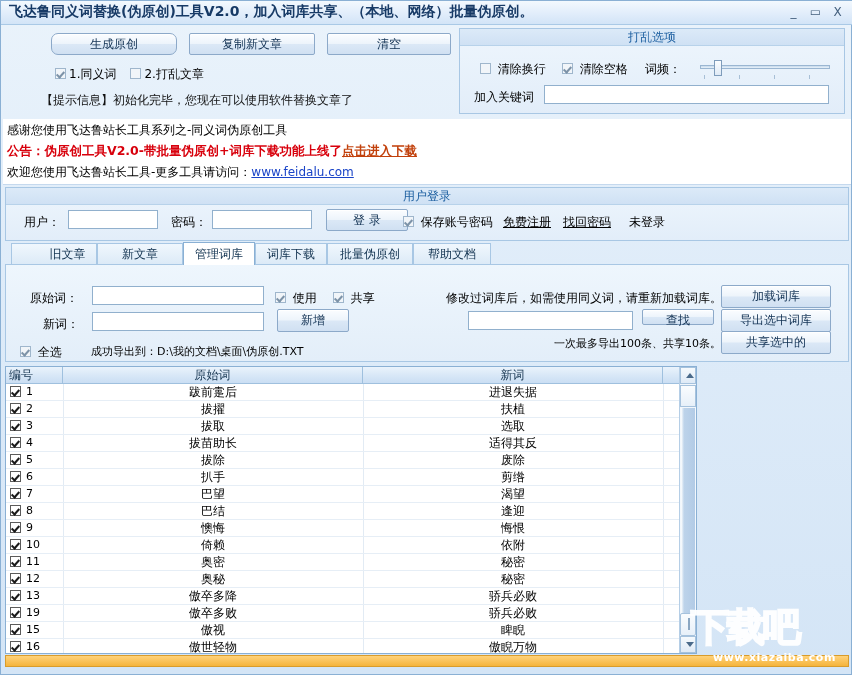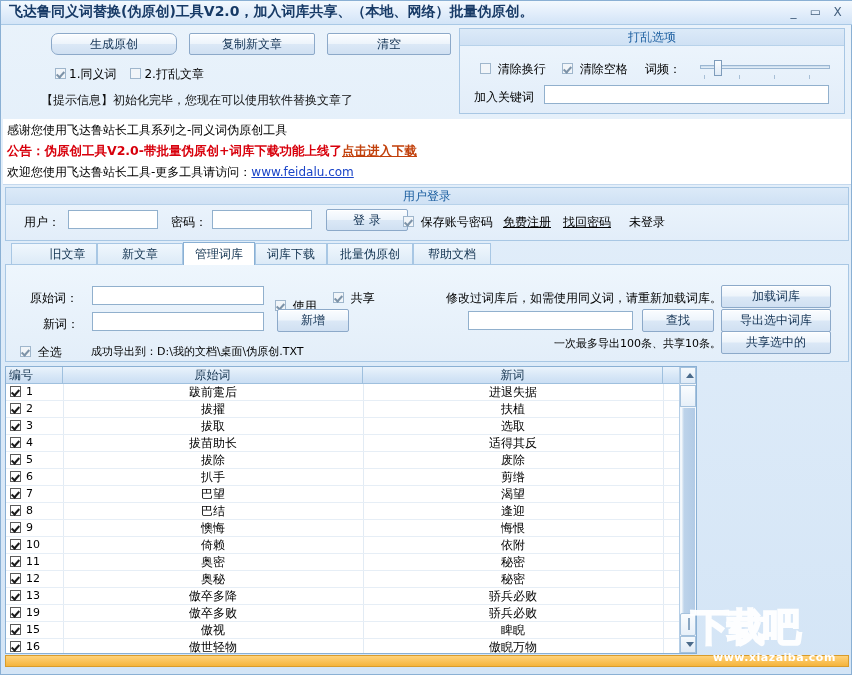--- a/index.html
+++ b/index.html
@@ -230,36 +230,36 @@
     position:absolute; left:4px; top:264px;
     width:844px; height:97px;
     background: linear-gradient(to bottom,#eef6fd,#e3eef9);
     border:1px solid #a8c7e4; border-top:none;
     box-sizing:border-box;
   }
   #lbl-orig { position:absolute; left:24px; top:25px; }
   #in-orig  { position:absolute; left:86px; top:21px; width:172px; height:19px;
               background:#fff;border:1px solid #91b0cd;box-sizing:border-box;font-size:12px;padding:0 3px;
               font-family:"DejaVu Sans","Liberation Sans",sans-serif;}
-  #cb-use   { position:absolute; left:269px; top:25px;margin-top:8px;}
+  #cb-use   { position:absolute; left:269px; top:25px;}
   #cb-share { position:absolute; left:327px; top:25px;}
   #lbl-new  { position:absolute; left:37px; top:51px;text-align:right; }
   #in-new   { position:absolute; left:86px; top:47px; width:172px; height:19px;
               background:#fff;border:1px solid #91b0cd;box-sizing:border-box;font-size:12px;padding:0 3px;
               font-family:"DejaVu Sans","Liberation Sans",sans-serif;}
   #add-btn  { position:absolute; left:271px; top:44px; width:72px; height:23px; line-height:21px;}
   #cb-all   { position:absolute; left:14px; top:79px;}
   #export-msg { position:absolute; left:85px; top:79px; font-size:11px;}
 
   #tip-reload { position:absolute; left:440px; top:25px; font-size:12px;}
   #load-btn   { position:absolute; left:715px; top:20px; width:110px; height:23px; line-height:21px;}
   #in-search  { position:absolute; left:462px; top:46px; width:165px; height:19px;
                 background:#fff;border:1px solid #91b0cd;box-sizing:border-box;font-size:12px;padding:0 3px;
                 font-family:"DejaVu Sans","Liberation Sans",sans-serif;}
-  #find-btn   { position:absolute; left:636px; top:44px; width:72px; height:23px; line-height:21px;}
+  #find-btn   { position:absolute; left:636px; top:44px; width:72px; height:16px; line-height:21px;}
   #export-btn { position:absolute; left:715px; top:44px; width:110px; height:23px; line-height:21px;}
   #limit-msg  { position:absolute; left:548px; top:71px; font-size:11px;}
   #share-btn  { position:absolute; left:715px; top:66px; width:110px; height:23px; line-height:21px;}
 
   
   #grid {
     position:absolute; left:4px; top:365px;
     width:692px; height:288px;
     border:1px solid #8ab0d4;
     background:#ffffff;

